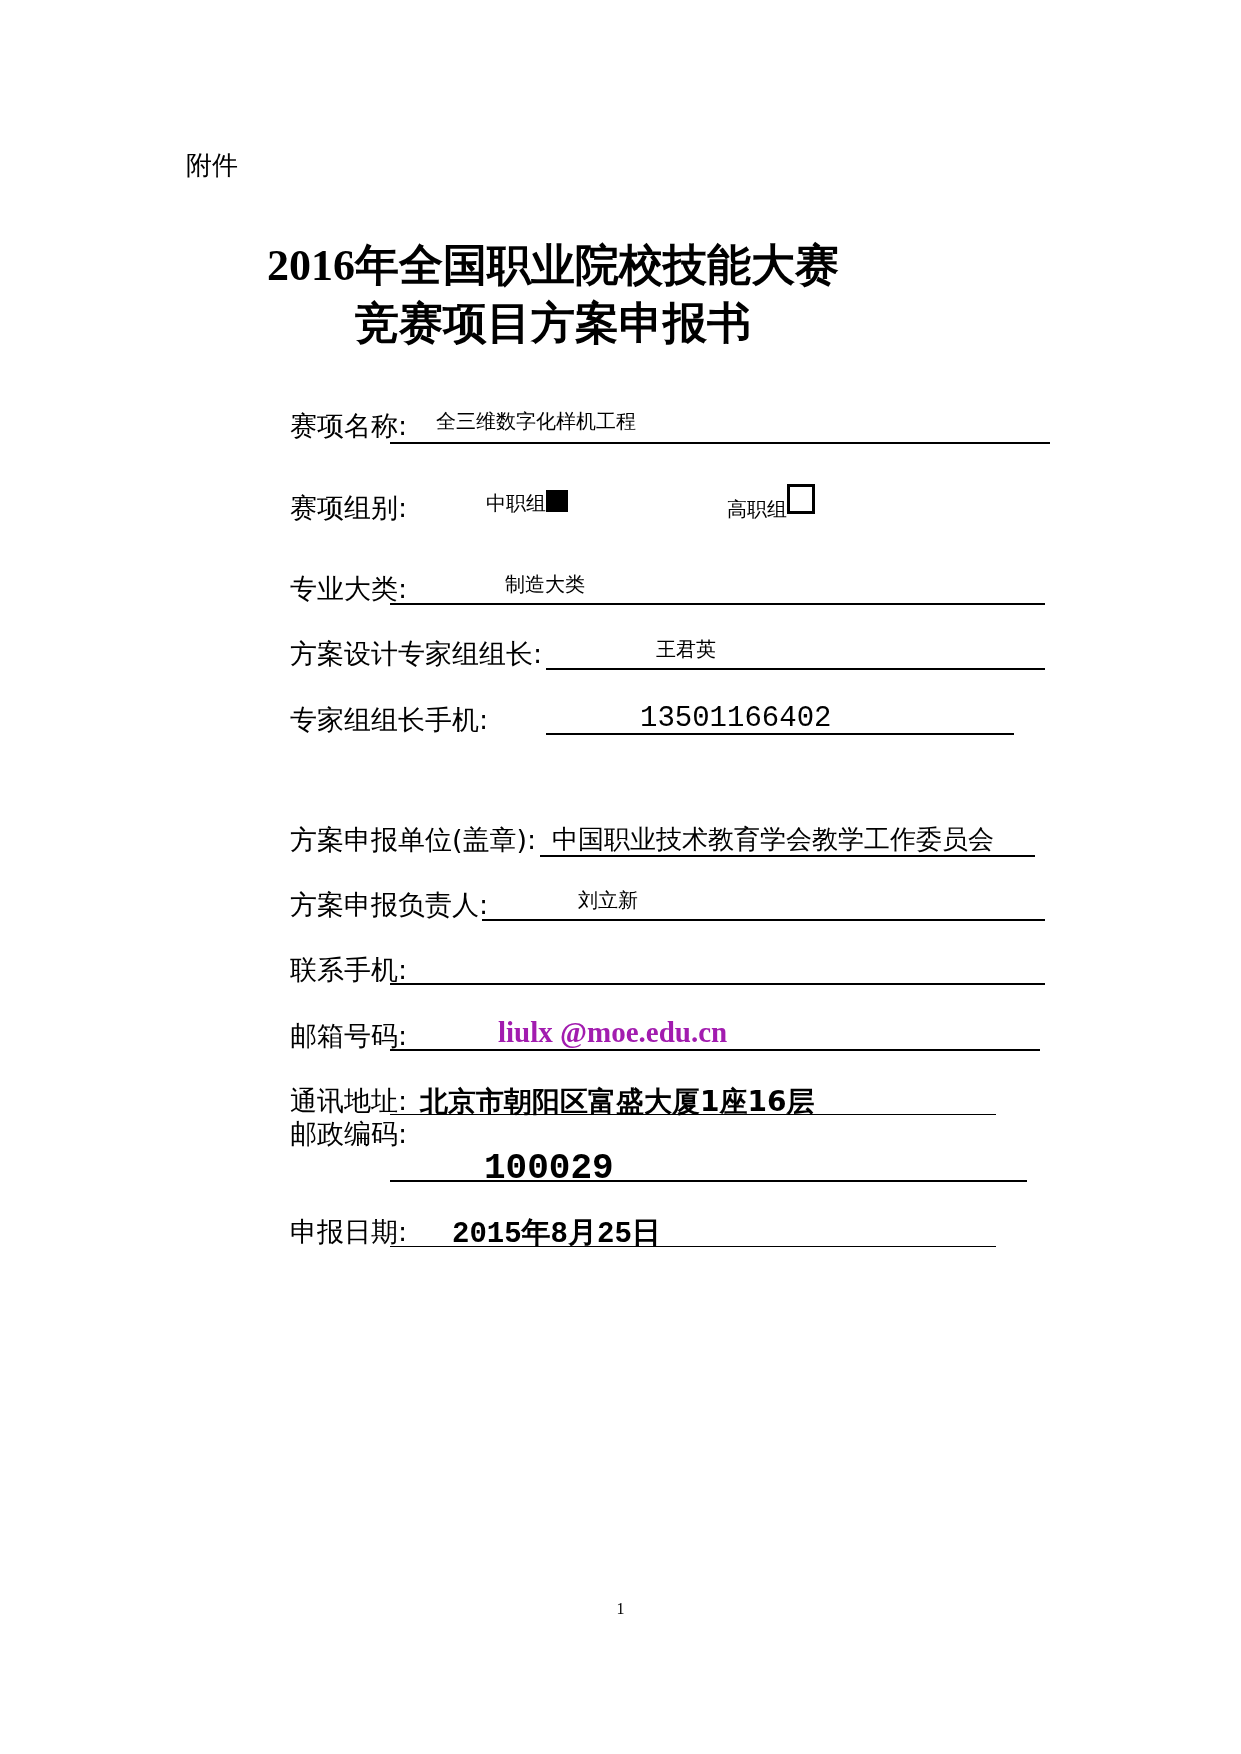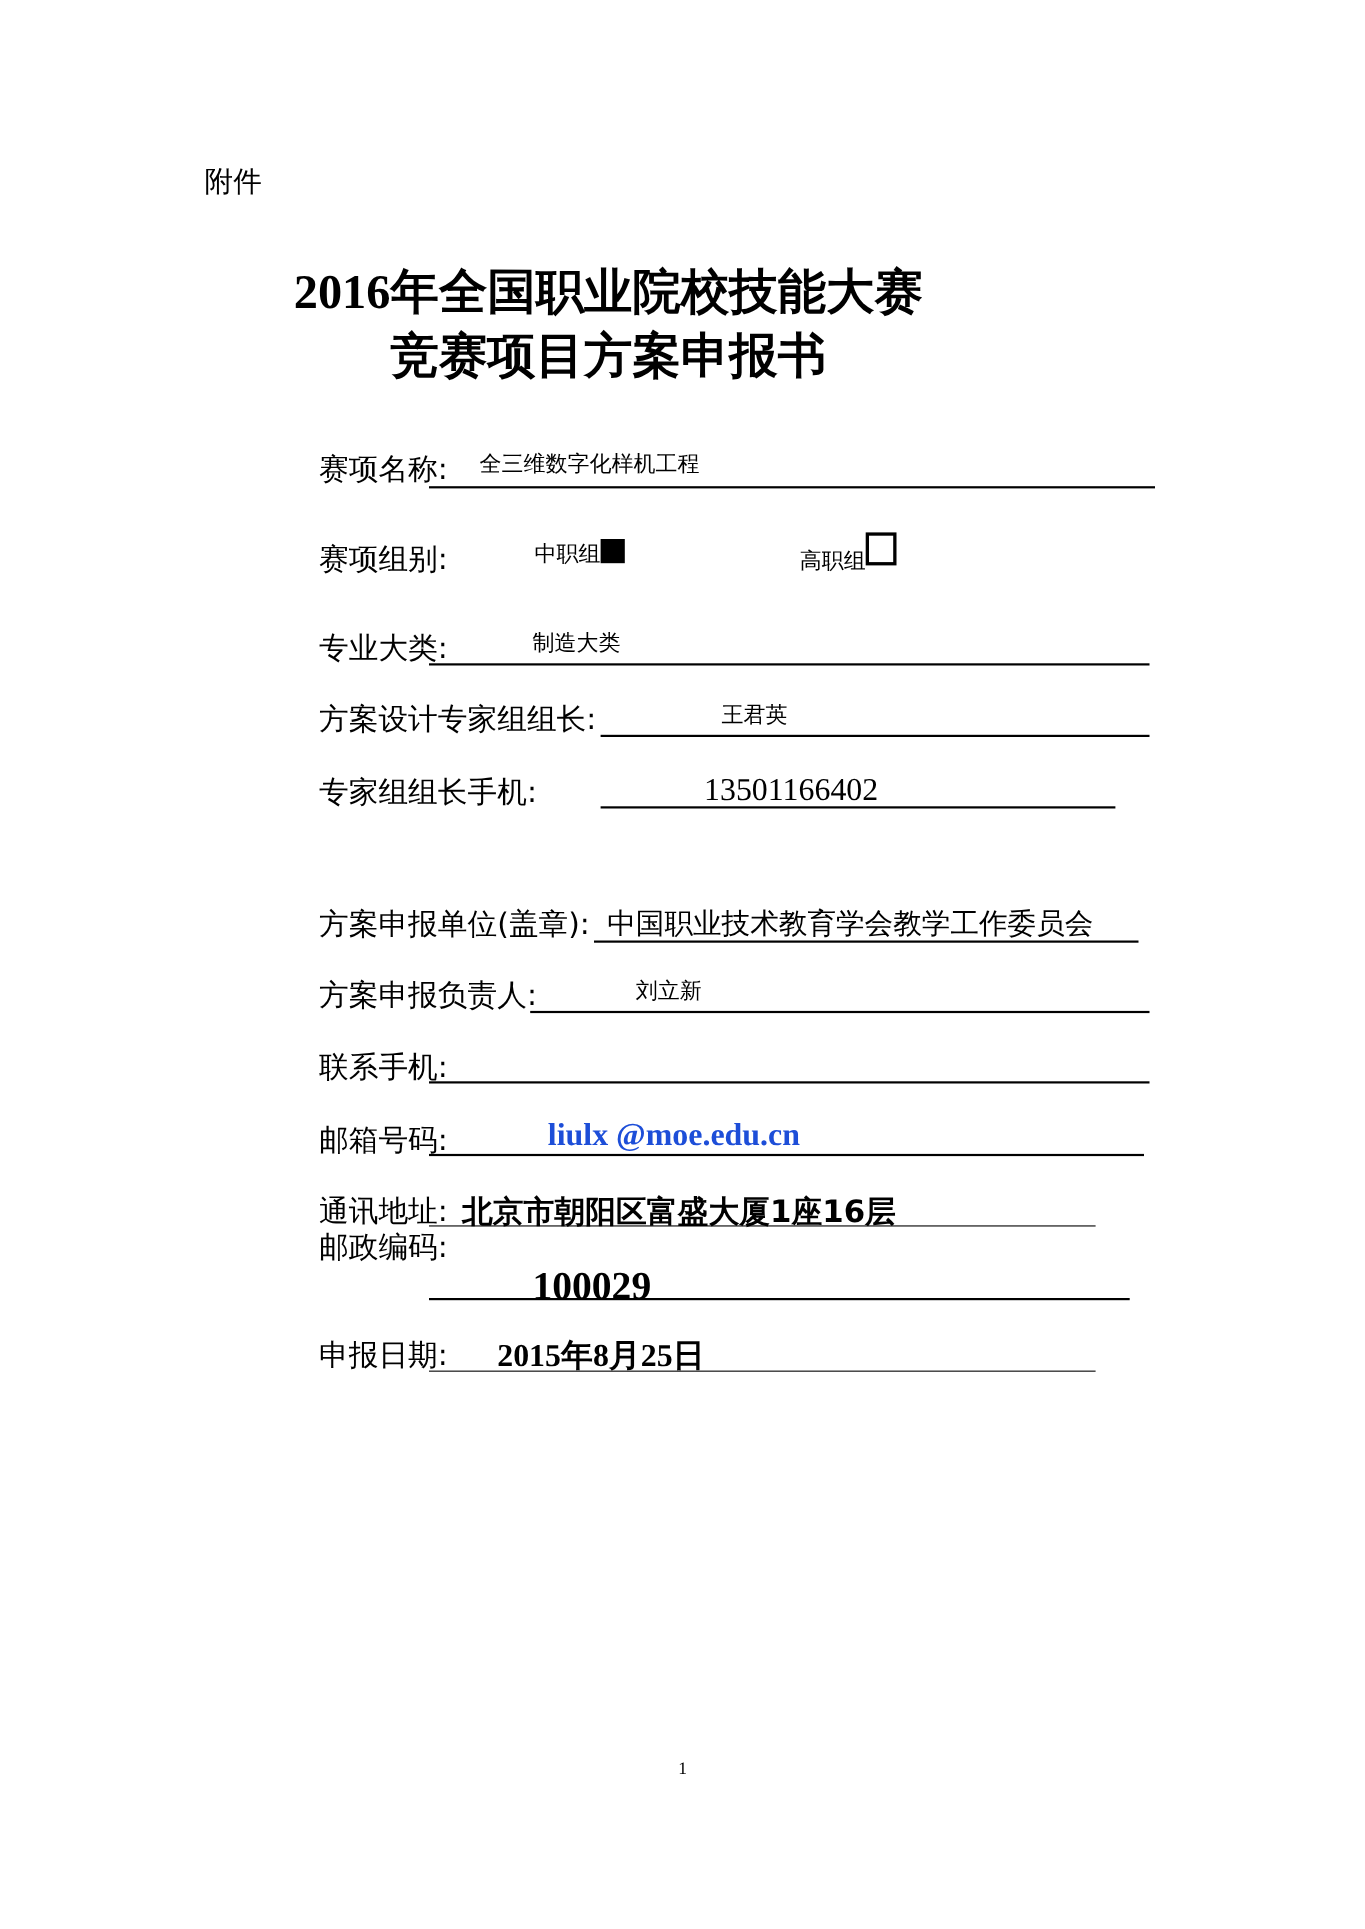--- a/index.html
+++ b/index.html
@@ -8,23 +8,23 @@
   .abs { position: absolute; }
   .attach { left: 186px; top: 148px; font-size: 26px; }
   .title { left: 0; width: 1106px; text-align: center; font-weight: bold; font-size: 44px;
            font-family: "Liberation Serif", "DejaVu Serif", serif; }
   .t1 { top: 236px; }
   .t2 { top: 294px; }
   .row { left: 250px; font-size: 27px; white-space: nowrap; margin-left: 40px; }
   .label { display: inline-block; }
   .uline { position: absolute; border-bottom: 2px solid #000; height: 0; }
   .val { position: absolute; font-size: 20px; white-space: nowrap; }
-  .serif { font-family: Liberation Serif, serif; text-align: right; }
+  .serif { font-family: Liberation Mono, monospace; text-align: right; }
   .bold { font-weight: bold; }
-  .email { color: #1d4ed8; font-weight: bold; font-family: "Liberation Serif", serif; }
+  .email { color: #a21caf; font-weight: bold; font-family: "Liberation Serif", serif; }
   .box-filled { display: inline-block; width: 22px; height: 22px; background: #000; vertical-align: -2px; }
   .box-empty { display: inline-block; width: 28px; height: 30px; border: 3px solid #000; vertical-align: 2px; box-sizing: border-box; }
   .pagenum { left: 0; width: 1241px; text-align: center; top: 1600px; font-size: 16px;
              font-family: "Liberation Serif", serif; }
 </style>
 </head>
 <body>
 
 <div class="abs attach">附件</div>
 
@@ -43,21 +43,21 @@
 <div class="val" style="left:486px; top:490px;">
   <span>中职组</span><span class="box-filled"></span>
 </div>
 <div class="val" style="left:727px; top:484px;">
   <span>高职组</span><span class="box-empty"></span>
 </div>
 
 <div class="abs row" style="top:571px;">
   <span class="label">专业大类:</span>
 </div>
-<div class="val" style="left:484px; top:571px;">制造大类</div>
+<div class="val" style="left:505px; top:571px;">制造大类</div>
 <div class="uline" style="left:390px; width:655px; top:603px;"></div>
 
 <div class="abs row" style="top:636px;">
   <span class="label">方案设计专家组组长:</span>
 </div>
 <div class="val" style="left:656px; top:636px;">王君英</div>
 <div class="uline" style="left:546px; width:499px; top:668px;"></div>
 
 <div class="abs row" style="top:702px;">
   <span class="label">专家组组长手机:</span>

